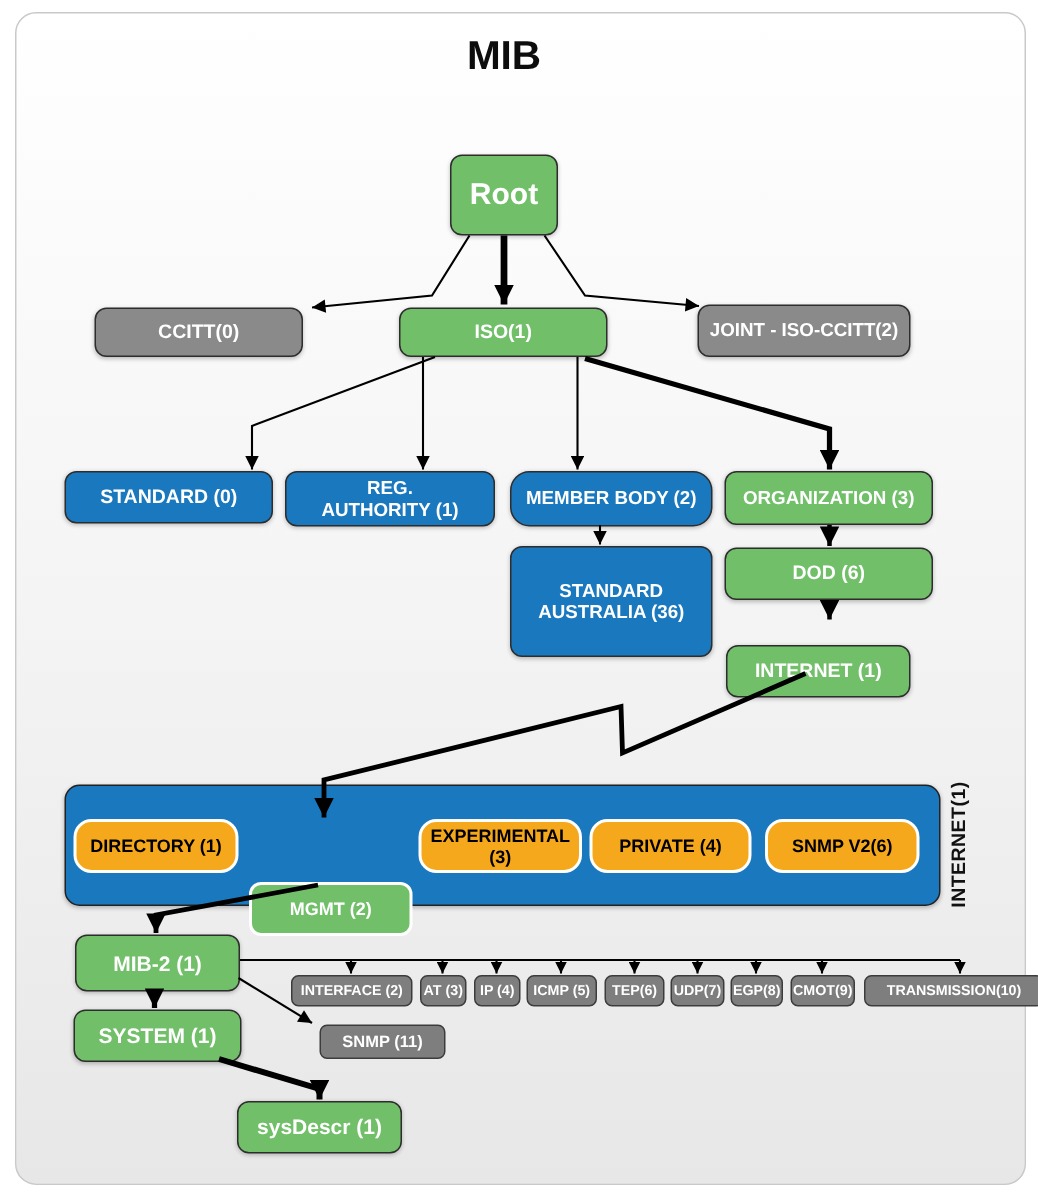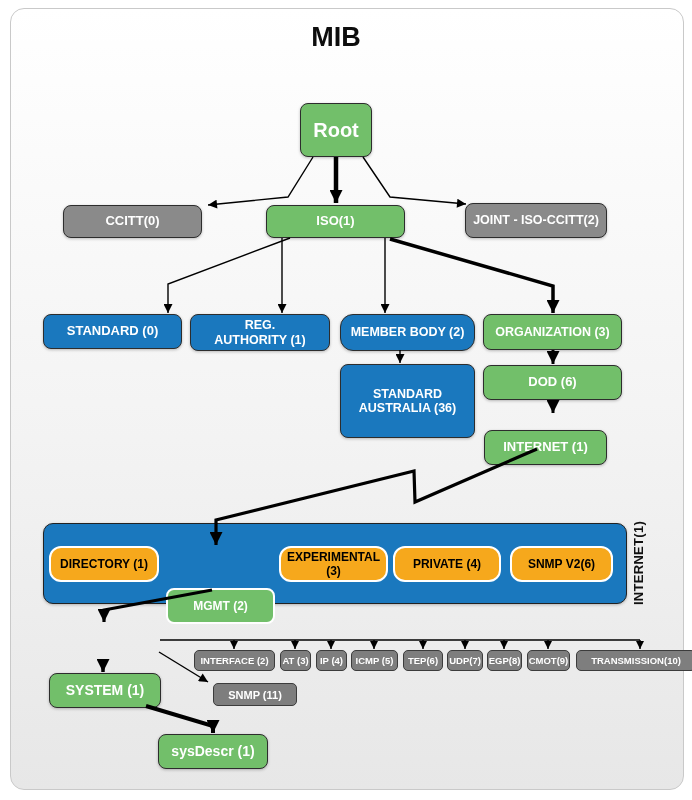--- a/index.html
+++ b/index.html
@@ -62,20 +62,21 @@
 
   <div class="groupbox">
     <div class="inner orange" style="left:5px;width:110px;">DIRECTORY (1)</div>
     <div class="inner green" style="left:122px;width:109px;margin-top:42px;">MGMT (2)</div>
     <div class="inner orange" style="left:235px;width:109px;">EXPERIMENTAL (3)</div>
     <div class="inner orange" style="left:349px;width:108px;">PRIVATE (4)</div>
     <div class="inner orange" style="left:466px;width:103px;">SNMP V2(6)</div>
   </div>
   <div class="sidelabel">INTERNET(1)</div>
 
+  <div class="node green" style="left:50px;top:623px;width:110px;height:38px;font-size:14px;">MIB-2 (1)</div>
   <div class="node green" style="left:49px;top:673px;width:112px;height:35px;font-size:14px;">SYSTEM (1)</div>
   <div class="node green" style="left:158px;top:734px;width:110px;height:35px;font-size:14px;">sysDescr (1)</div>
 
   <div class="small" style="left:194px;width:81px;">INTERFACE (2)</div>
   <div class="small" style="left:280px;width:31px;">AT (3)</div>
   <div class="small" style="left:316px;width:31px;">IP (4)</div>
   <div class="small" style="left:351px;width:47px;">ICMP (5)</div>
   <div class="small" style="left:403px;width:40px;">TEP(6)</div>
   <div class="small" style="left:447px;width:36px;">UDP(7)</div>
   <div class="small" style="left:487px;width:35px;">EGP(8)</div>

